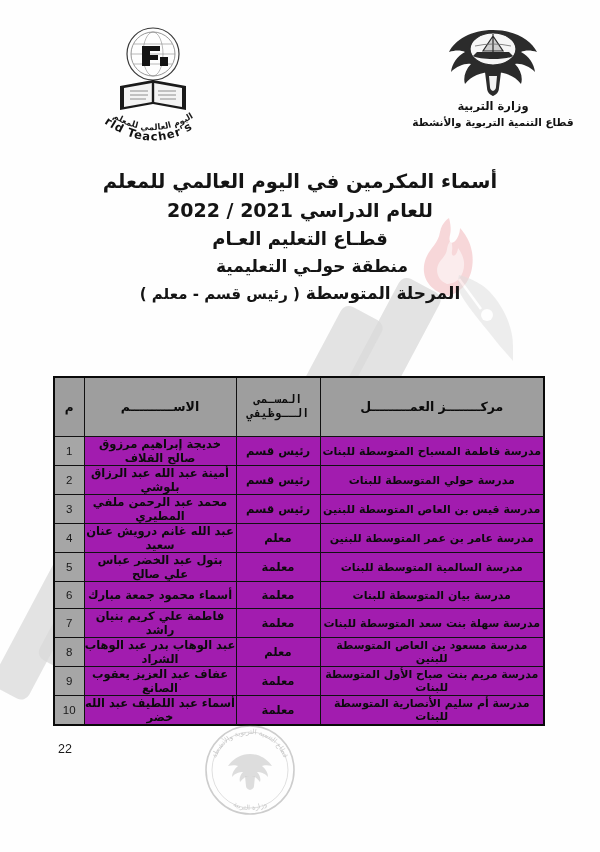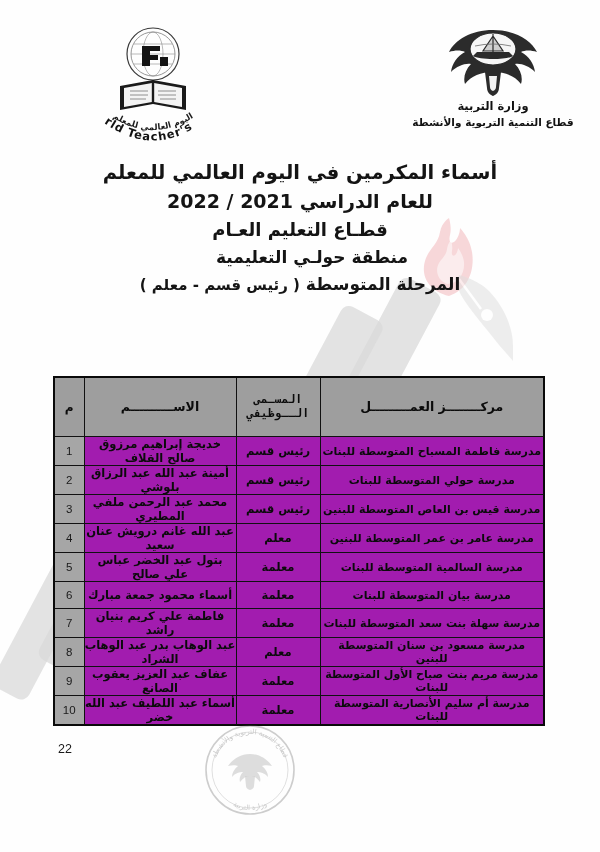--- a/index.html
+++ b/index.html
@@ -129,21 +129,21 @@
     font-size: 10.5px;
     font-weight: bold;
     color: #111;
     line-height: 1.35;
   }
 
   
   .titles {
     position: absolute;
     left: 0;
-    top: 163px;
+    top: 172px;
     width: 600px;
     text-align: center;
     z-index: 3;
   }
   .title-line {
     color: #141414;
     font-weight: bold;
     line-height: 1.05;
     margin: 0 0 9px 0;
     letter-spacing: 0px;
@@ -388,21 +388,21 @@
             <td class="name">أسماء محمود جمعة مبارك</td>
             <td class="num">6</td>
           </tr>
           <tr>
             <td class="work">مدرسة سهلة بنت سعد المتوسطة للبنات</td>
             <td class="job">معلمة</td>
             <td class="name">فاطمة علي كريم بنيان راشد</td>
             <td class="num">7</td>
           </tr>
           <tr>
-            <td class="work">مدرسة مسعود بن سنان المتوسطة للبنين</td>
+            <td class="work">مدرسة مسعود بن العاص المتوسطة للبنين</td>
             <td class="job">معلم</td>
             <td class="name">عبد الوهاب بدر عبد الوهاب الشراد</td>
             <td class="num">8</td>
           </tr>
           <tr>
             <td class="work">مدرسة مريم بنت صباح الأول المتوسطة للبنات</td>
             <td class="job">معلمة</td>
             <td class="name">عفاف عبد العزيز يعقوب الصانع</td>
             <td class="num">9</td>
           </tr>

